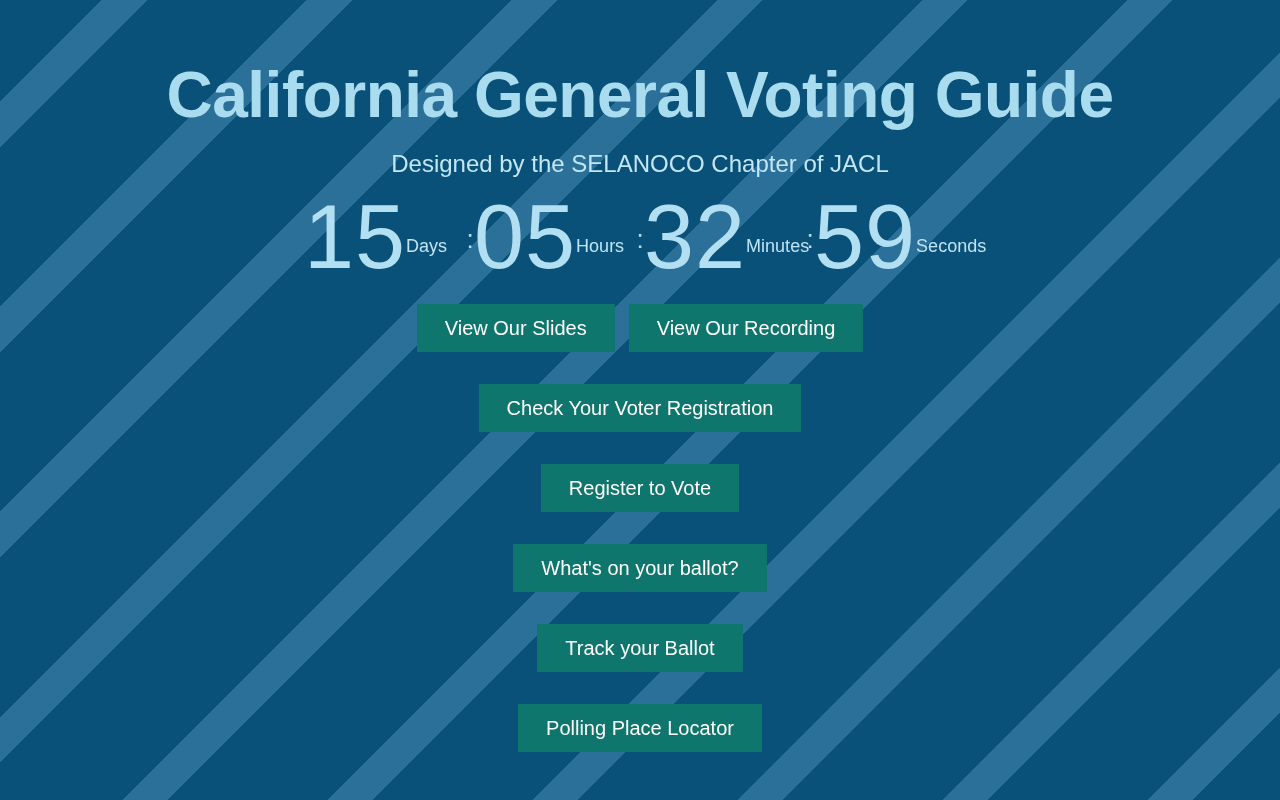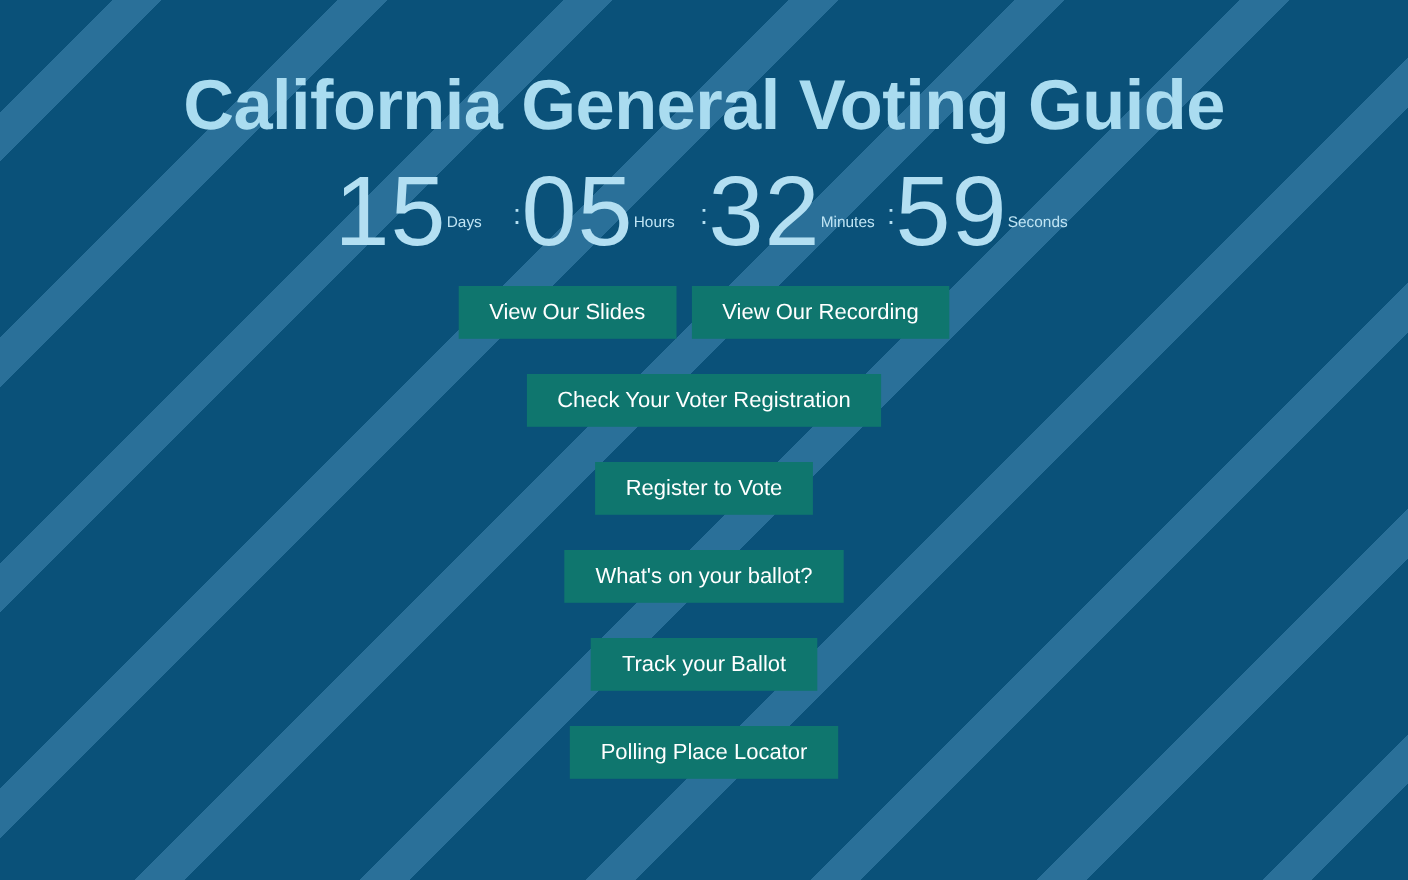--- a/index.html
+++ b/index.html
@@ -64,21 +64,21 @@
   }
   .cd-value {
     font-size: 90px;
     line-height: 1.0;
     color: #b3dff2;
     font-weight: normal;
     letter-spacing: 1px;
   }
   .cd-label {
     margin-top: 17px;
-    font-size: 14px;
+    font-size: 18px;
     line-height: 1;
     color: #bfe4f4;
   }
   .cd-sep {
     font-size: 26px;
     line-height: 1;
     color: #b3dff2;
     padding-top: 34px;
     width: 8px;
   }
@@ -116,20 +116,21 @@
     white-space: nowrap;
   }
 </style>
 </head>
 <body>
 
 <div class="page">
 
   <h1 class="page-title">California General Voting Guide</h1>
 
+  <p class="page-subtitle">Designed by the SELANOCO Chapter of JACL</p>
 
   <div class="countdown">
 
     <div class="cd-unit">
       <span class="cd-value">15</span>
       <span class="cd-label">Days</span>
     </div>
 
     <span class="cd-sep">:</span>
 

